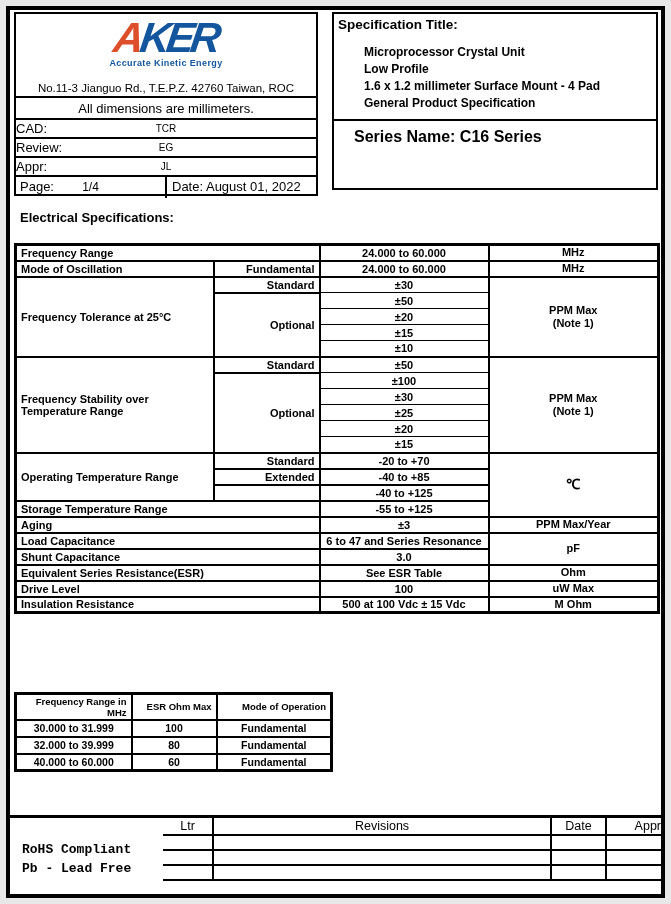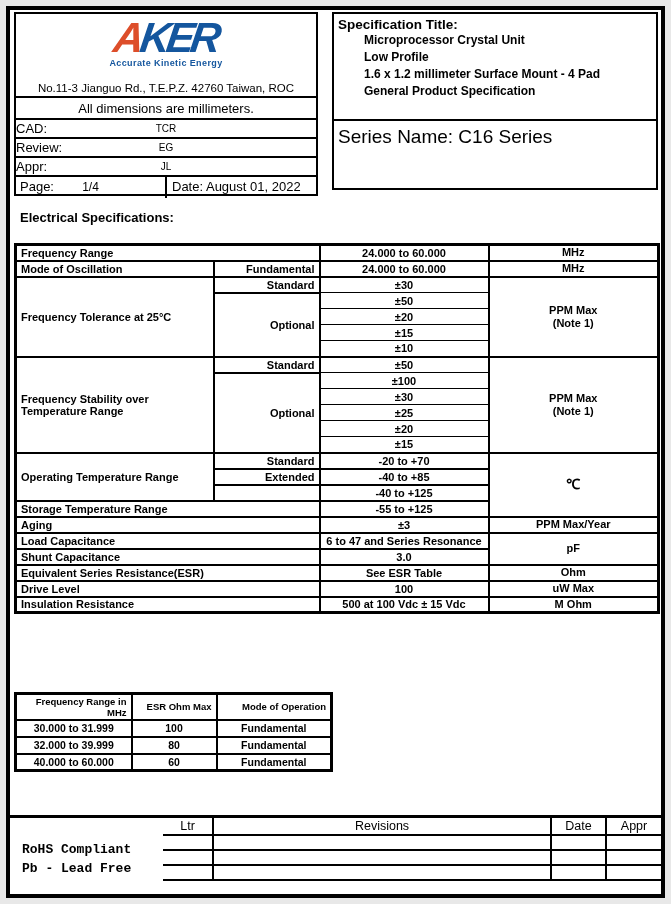--- a/index.html
+++ b/index.html
@@ -28,23 +28,23 @@
   .page-row { height:21px; position:relative; font-size:13px; line-height:20px; }
   .page-row .left-cell { position:absolute; left:0; top:0; width:151px; height:100%; border-right:2px solid #000; }
   .page-row .left-cell .lab { padding-left:4px; display:inline-block; }
   .page-row .left-cell .val { position:absolute; left:50%; transform:translateX(-50%); font-size:12px; }
   .page-row .right-cell { position:absolute; left:151px; top:0; right:0; height:100%; padding-left:5px; }
 
   
   .header-right { left:322px; top:2px; width:326px; height:178px; border:2px solid #000; }
   .spec-title-cell { height:107px; border-bottom:2px solid #000; padding:3px 4px; }
   .spec-title-heading { font-size:13.5px; font-weight:bold; }
-  .spec-title-lines { padding-left:26px; }
+  .spec-title-lines { margin-top:12px; padding-left:26px; }
   .spec-title-lines div { font-size:12px; font-weight:bold; line-height:17px; }
-  .series-cell { height:32px; font-size:19px; font-weight:normal; line-height:31px; padding-left:4px; }
+  .series-cell { height:32px; font-size:16px; font-weight:bold; line-height:31px; padding-left:20px; }
 
   
   .sec-heading { font-size:13px; font-weight:bold; }
 
   
   table { border-collapse:collapse; table-layout:fixed; }
   .spec-table { left:4px; top:233px; width:643px; border:3px solid #000; }
   .spec-table td { border:2px solid #000; height:16px; font-size:11px; font-weight:bold; padding:0 2px; overflow:hidden;margin-top:16px; }
   .spec-table td.lbl { text-align:left; padding-left:4px; line-height:12px; }
   .spec-table td.sub { text-align:right; padding-right:4px; }
@@ -58,21 +58,21 @@
   .esr-table th { border:2px solid #000; height:26px; font-size:9.5px; font-weight:bold; text-align:right; line-height:11px; padding:0 4px; }
   .esr-table td { border:2px solid #000; height:17px; font-size:10.5px; font-weight:bold; text-align:center; }
 
   
   .footer { left:0; top:805px; width:651px; height:79px; border-top:3px solid #000; }
   .rohs { position:absolute; left:12px; top:22px; font-size:13px; font-weight:bold; line-height:19px;font-family:Liberation Mono, monospace; }
   .rev-table { position:absolute; left:153px; top:0; width:498px; }
   .rev-table td { border:2px solid #000; height:15px; font-size:12.5px; font-weight:normal; text-align:center; padding:0; }
   .rev-table tr.hdr td { height:17px; }
   .rev-table td:first-child { border-left:none; }
-  .rev-table td:last-child { border-right:none; }
+  .rev-table td:last-child { border-right:none;text-align:right; }
   .rev-table tr:first-child td { border-top:none; }
 </style>
 </head>
 <body>
 
 <div class="page">
 
   <div class="abs header-left">
     <div class="logo-cell">
       <div class="logo-text"><span style="color: rgb(221, 78, 42);">A</span><span style="color: rgb(20, 86, 158);">KER</span></div>

